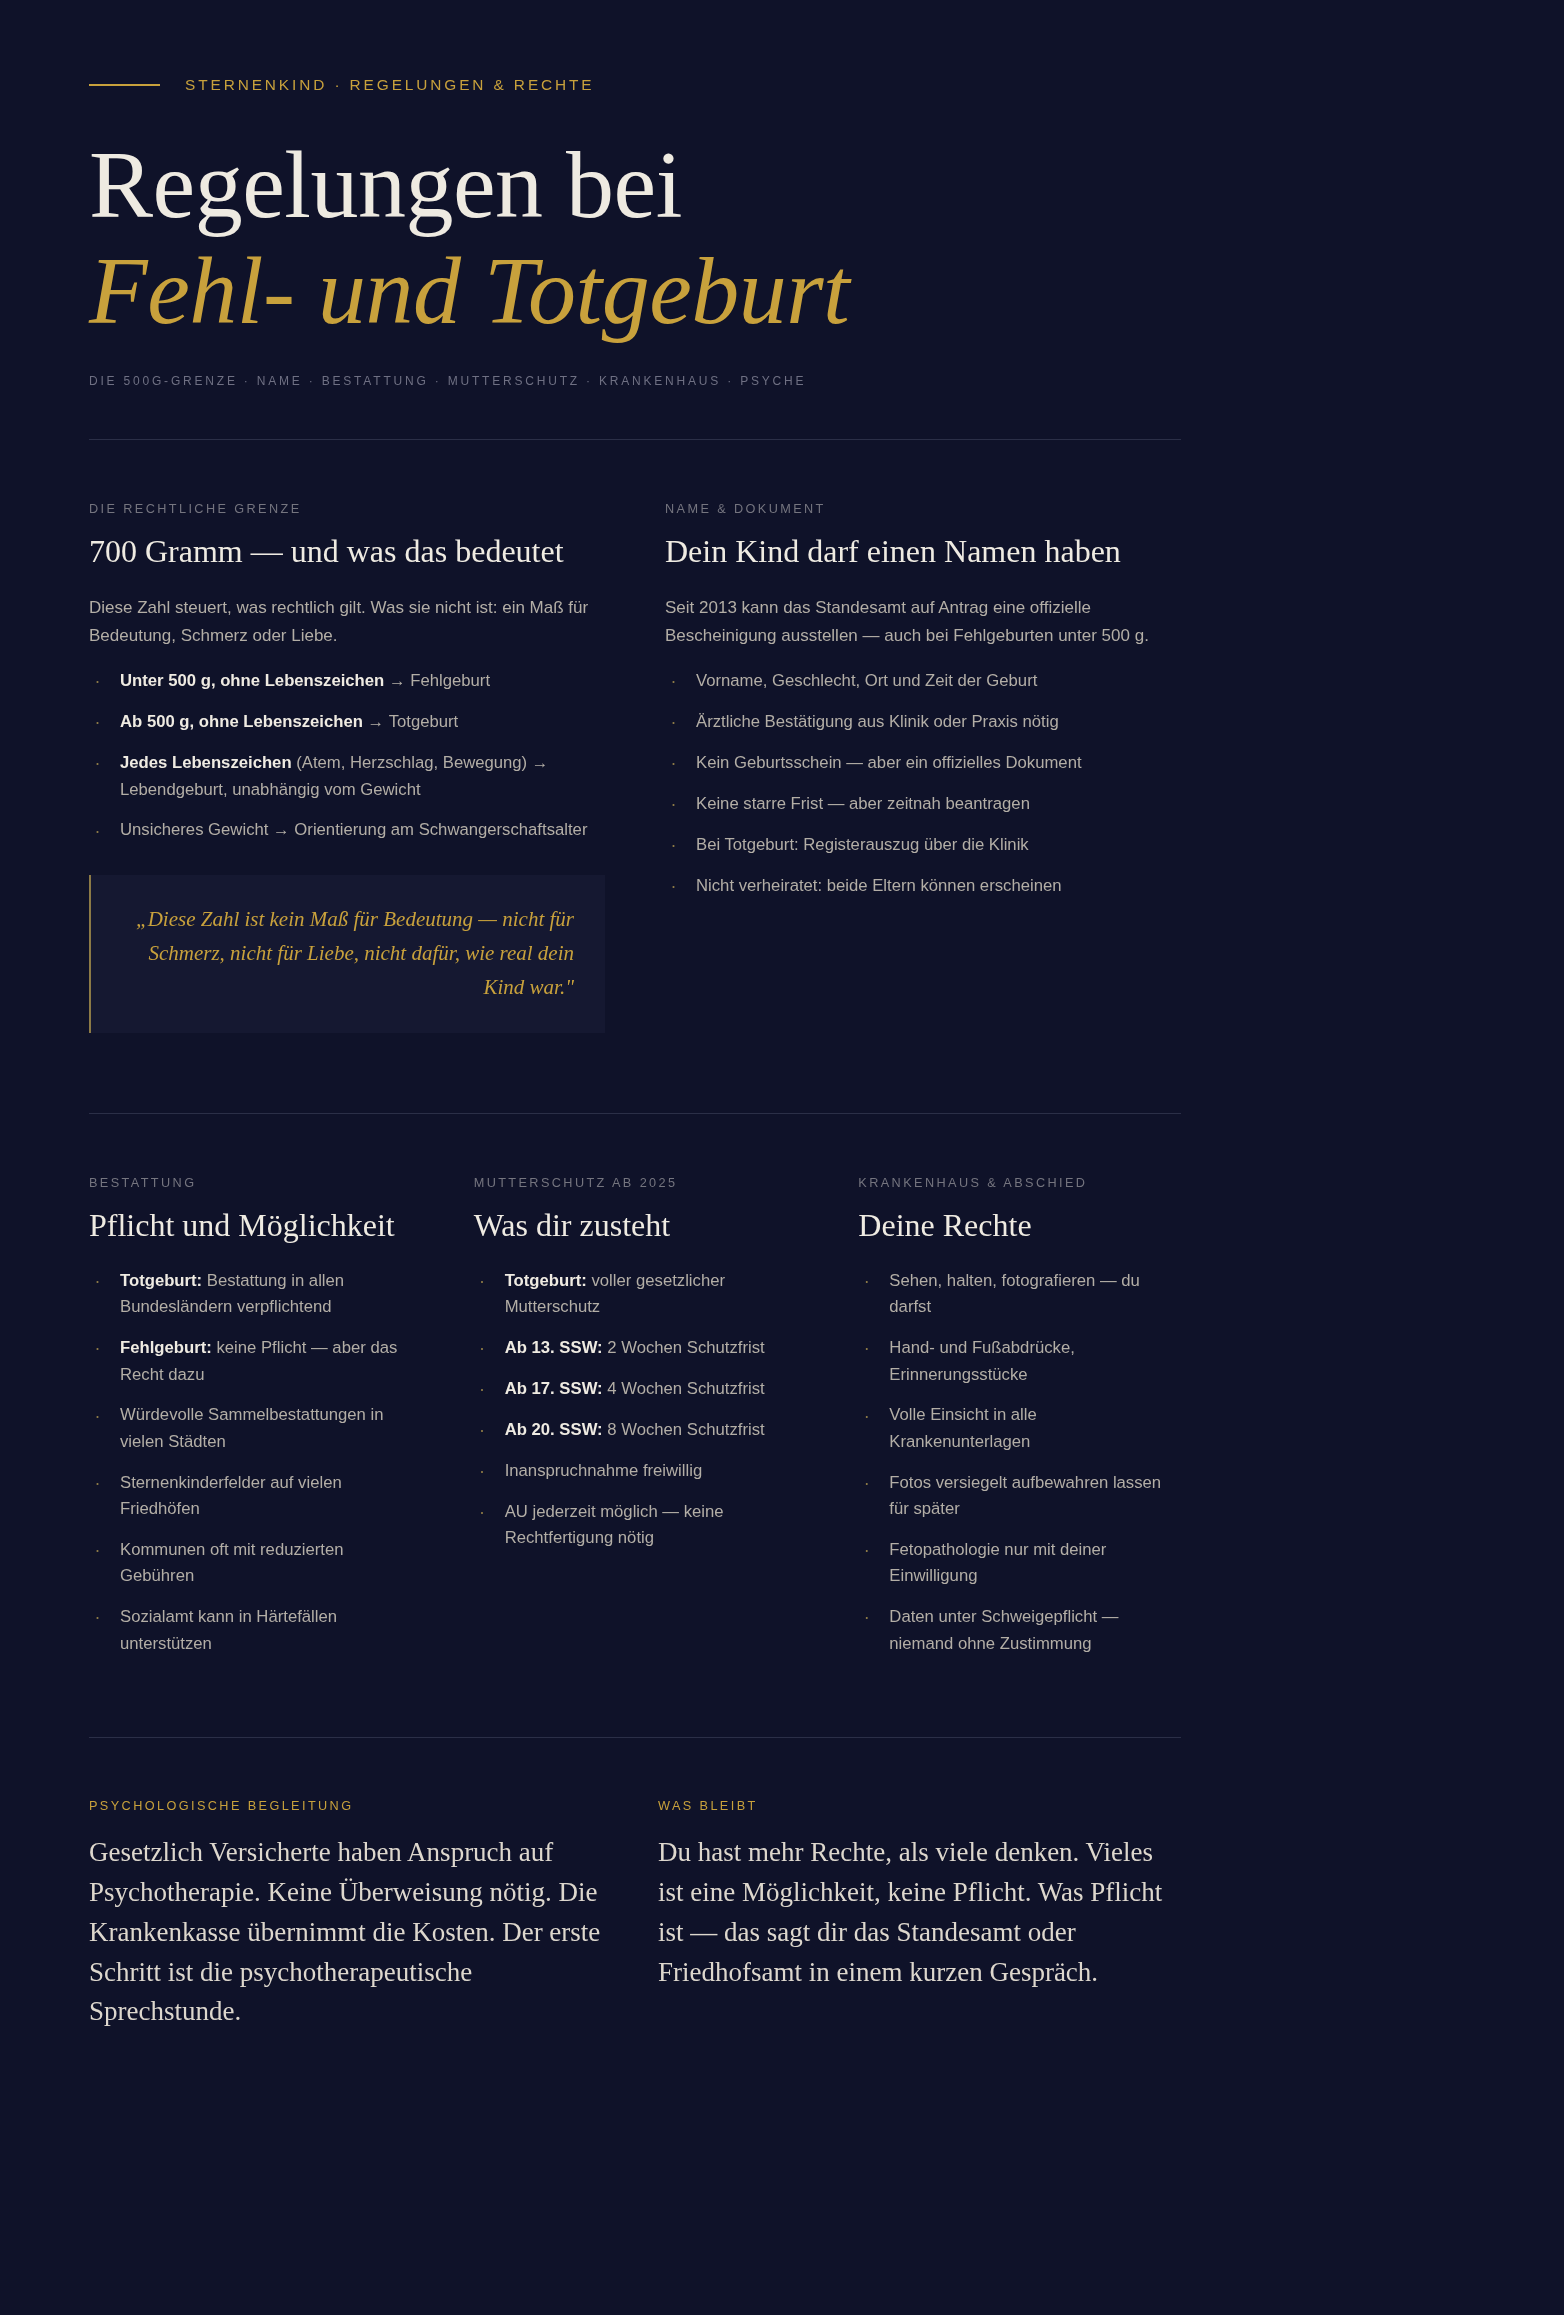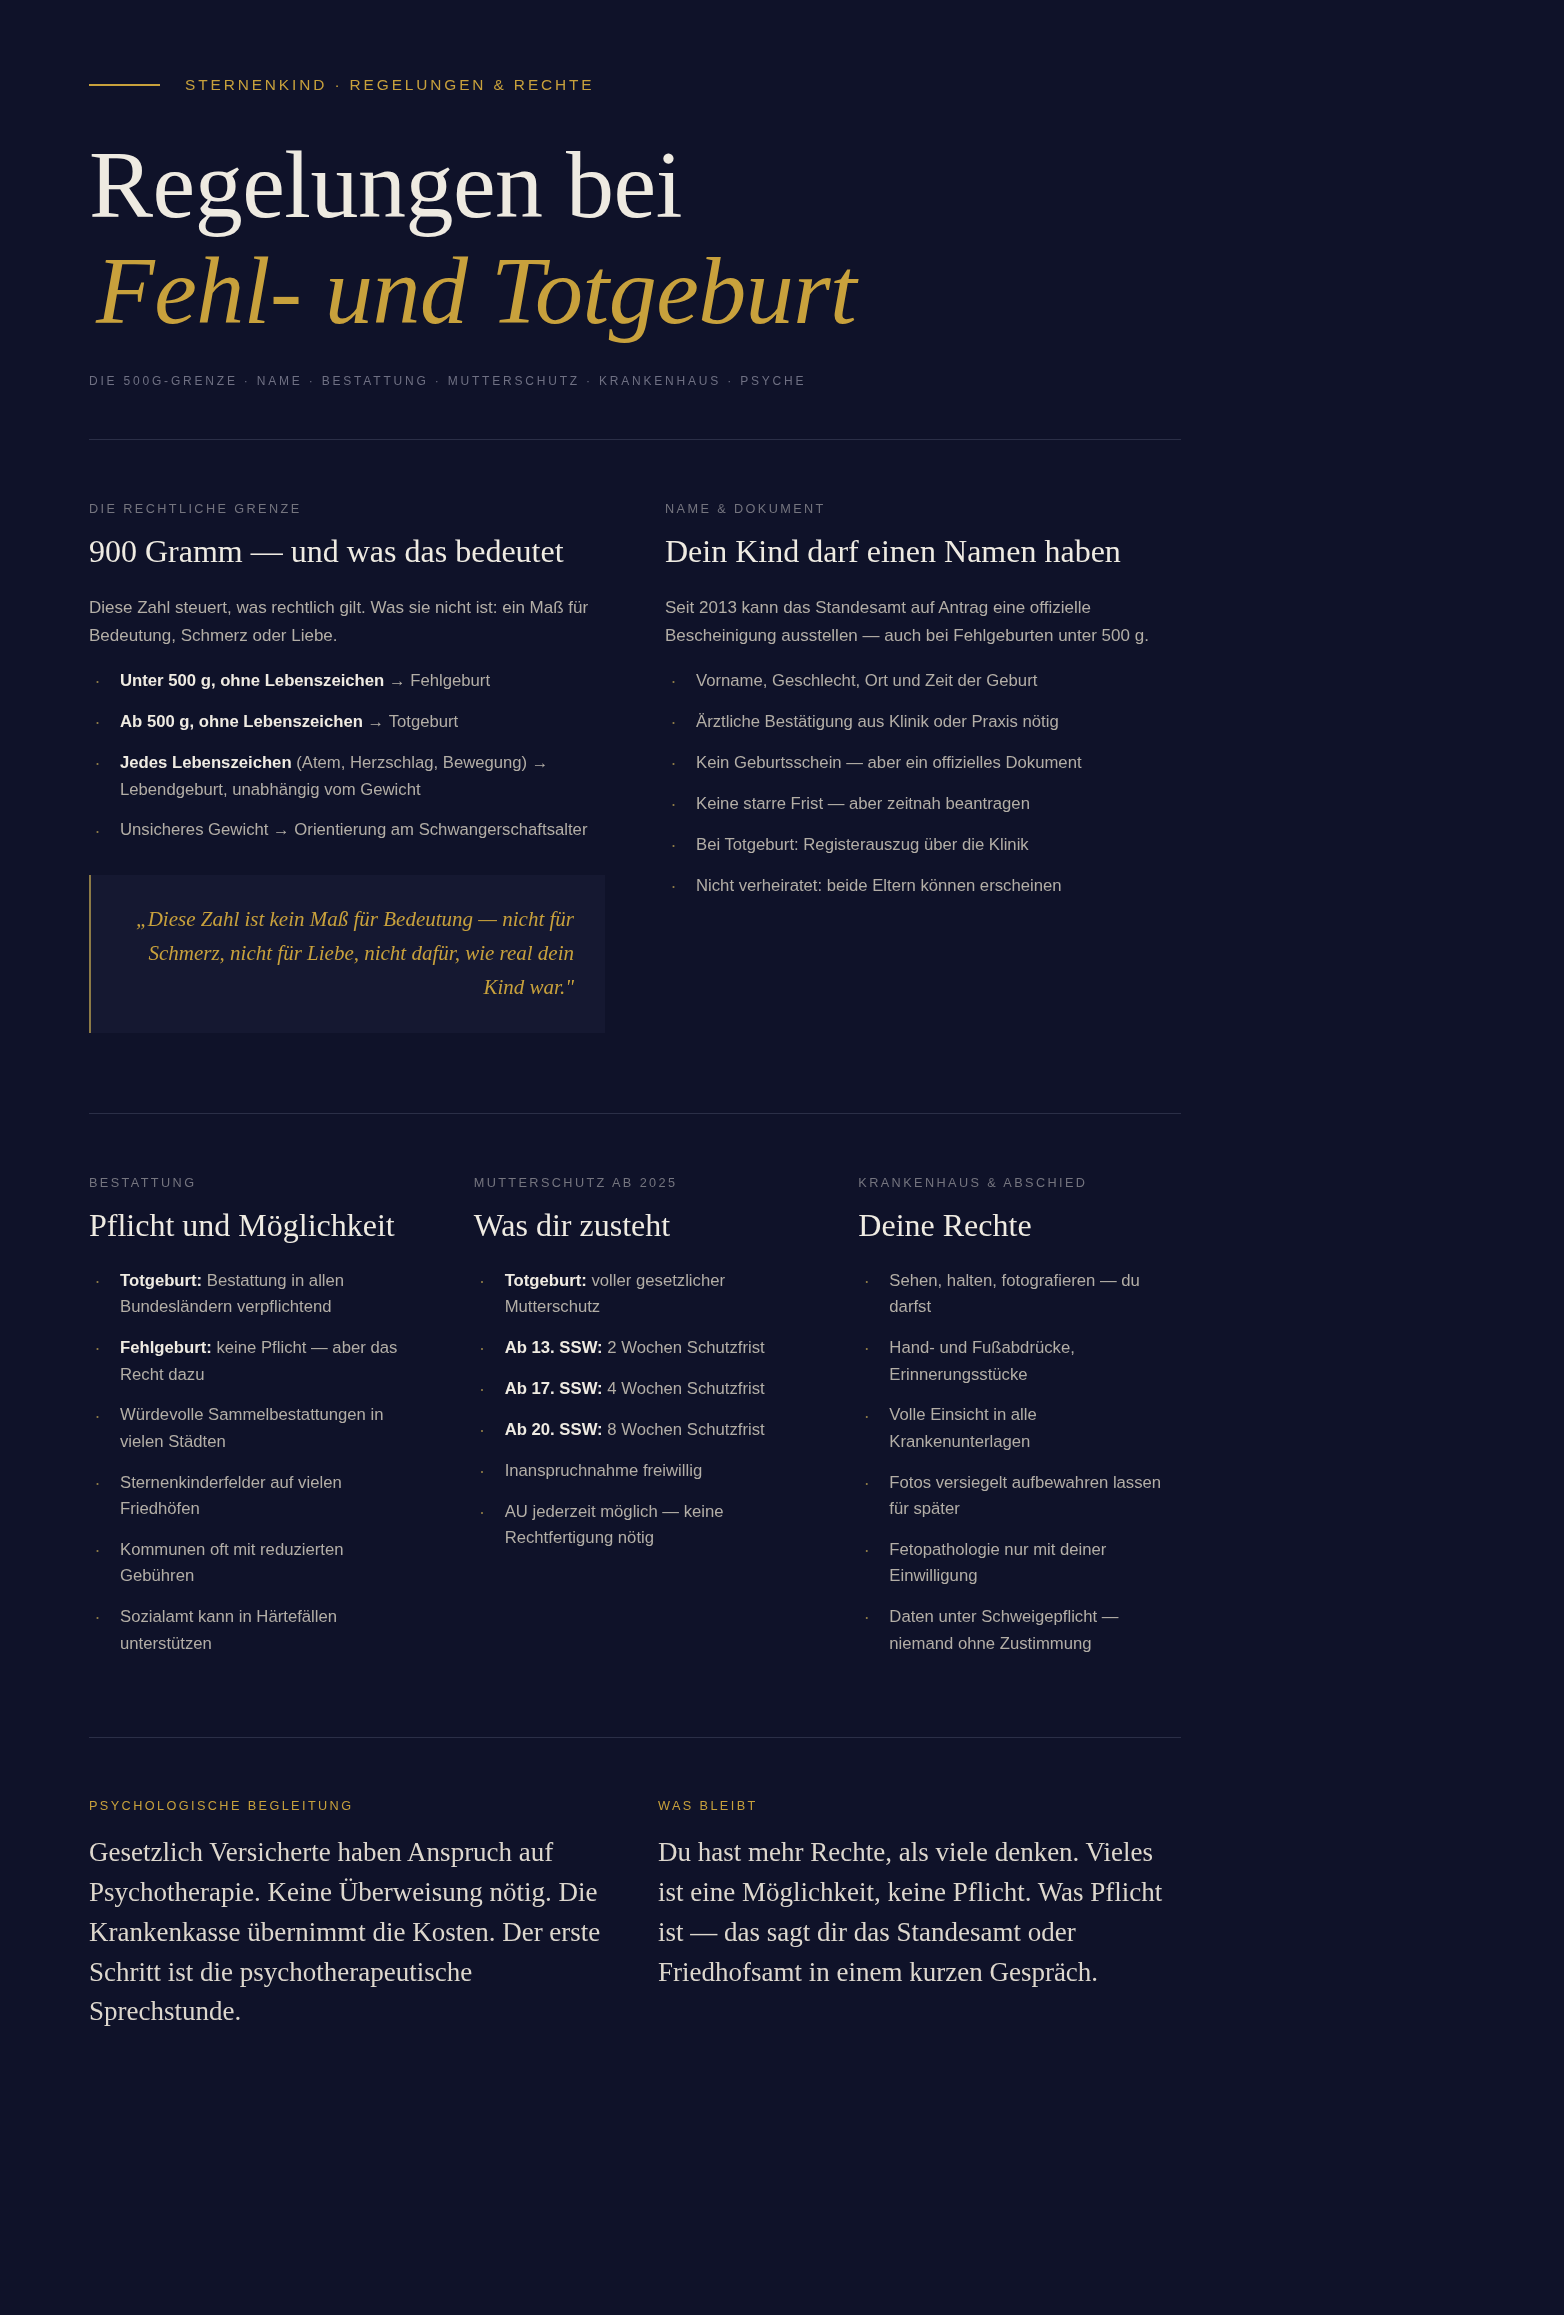--- a/index.html
+++ b/index.html
@@ -55,21 +55,20 @@
     letter-spacing: -0.5px;
   }
   .title-line-2 {
     font-family: "Liberation Serif", serif;
     font-size: 96px;
     line-height: 1.13;
     color: #c8a13c;
     font-style: italic;
     font-weight: 400;
     letter-spacing: -0.5px;
-    margin-left: 7px;
   }
 
   .subkicker {
     margin-top: 29px;
     font-size: 12px;
     letter-spacing: 2.8px;
     color: #6f7083;
   }
 
   .rule {
@@ -190,21 +189,21 @@
     <h1 class="title-line-1">Regelungen bei</h1>
     <h1 class="title-line-2">Fehl- und Totgeburt</h1>
     <div class="subkicker">DIE 500G-GRENZE · NAME · BESTATTUNG · MUTTERSCHUTZ · KRANKENHAUS · PSYCHE</div>
     <div class="rule"></div>
   </div>
 
   <div class="section grid-2">
 
     <div class="col">
       <div class="eyebrow">DIE RECHTLICHE GRENZE</div>
-      <h2 class="card-title">900 Gramm — und was das bedeutet</h2>
+      <h2 class="card-title">700 Gramm — und was das bedeutet</h2>
       <p class="lead">Diese Zahl steuert, was rechtlich gilt. Was sie nicht ist: ein Maß für Bedeutung, Schmerz oder Liebe.</p>
       <ul class="bullets">
           <li><b>Unter 500 g, ohne Lebenszeichen</b><span> → Fehlgeburt</span></li>
           <li><b>Ab 500 g, ohne Lebenszeichen</b><span> → Totgeburt</span></li>
           <li><b>Jedes Lebenszeichen</b><span> (Atem, Herzschlag, Bewegung) → Lebendgeburt, unabhängig vom Gewicht</span></li>
           <li><span>Unsicheres Gewicht → Orientierung am Schwangerschaftsalter</span></li>
         </ul>
       <div class="quote">
         <p>„Diese Zahl ist kein Maß für Bedeutung — nicht für Schmerz, nicht für Liebe, nicht dafür, wie real dein Kind war."</p>
       </div>

